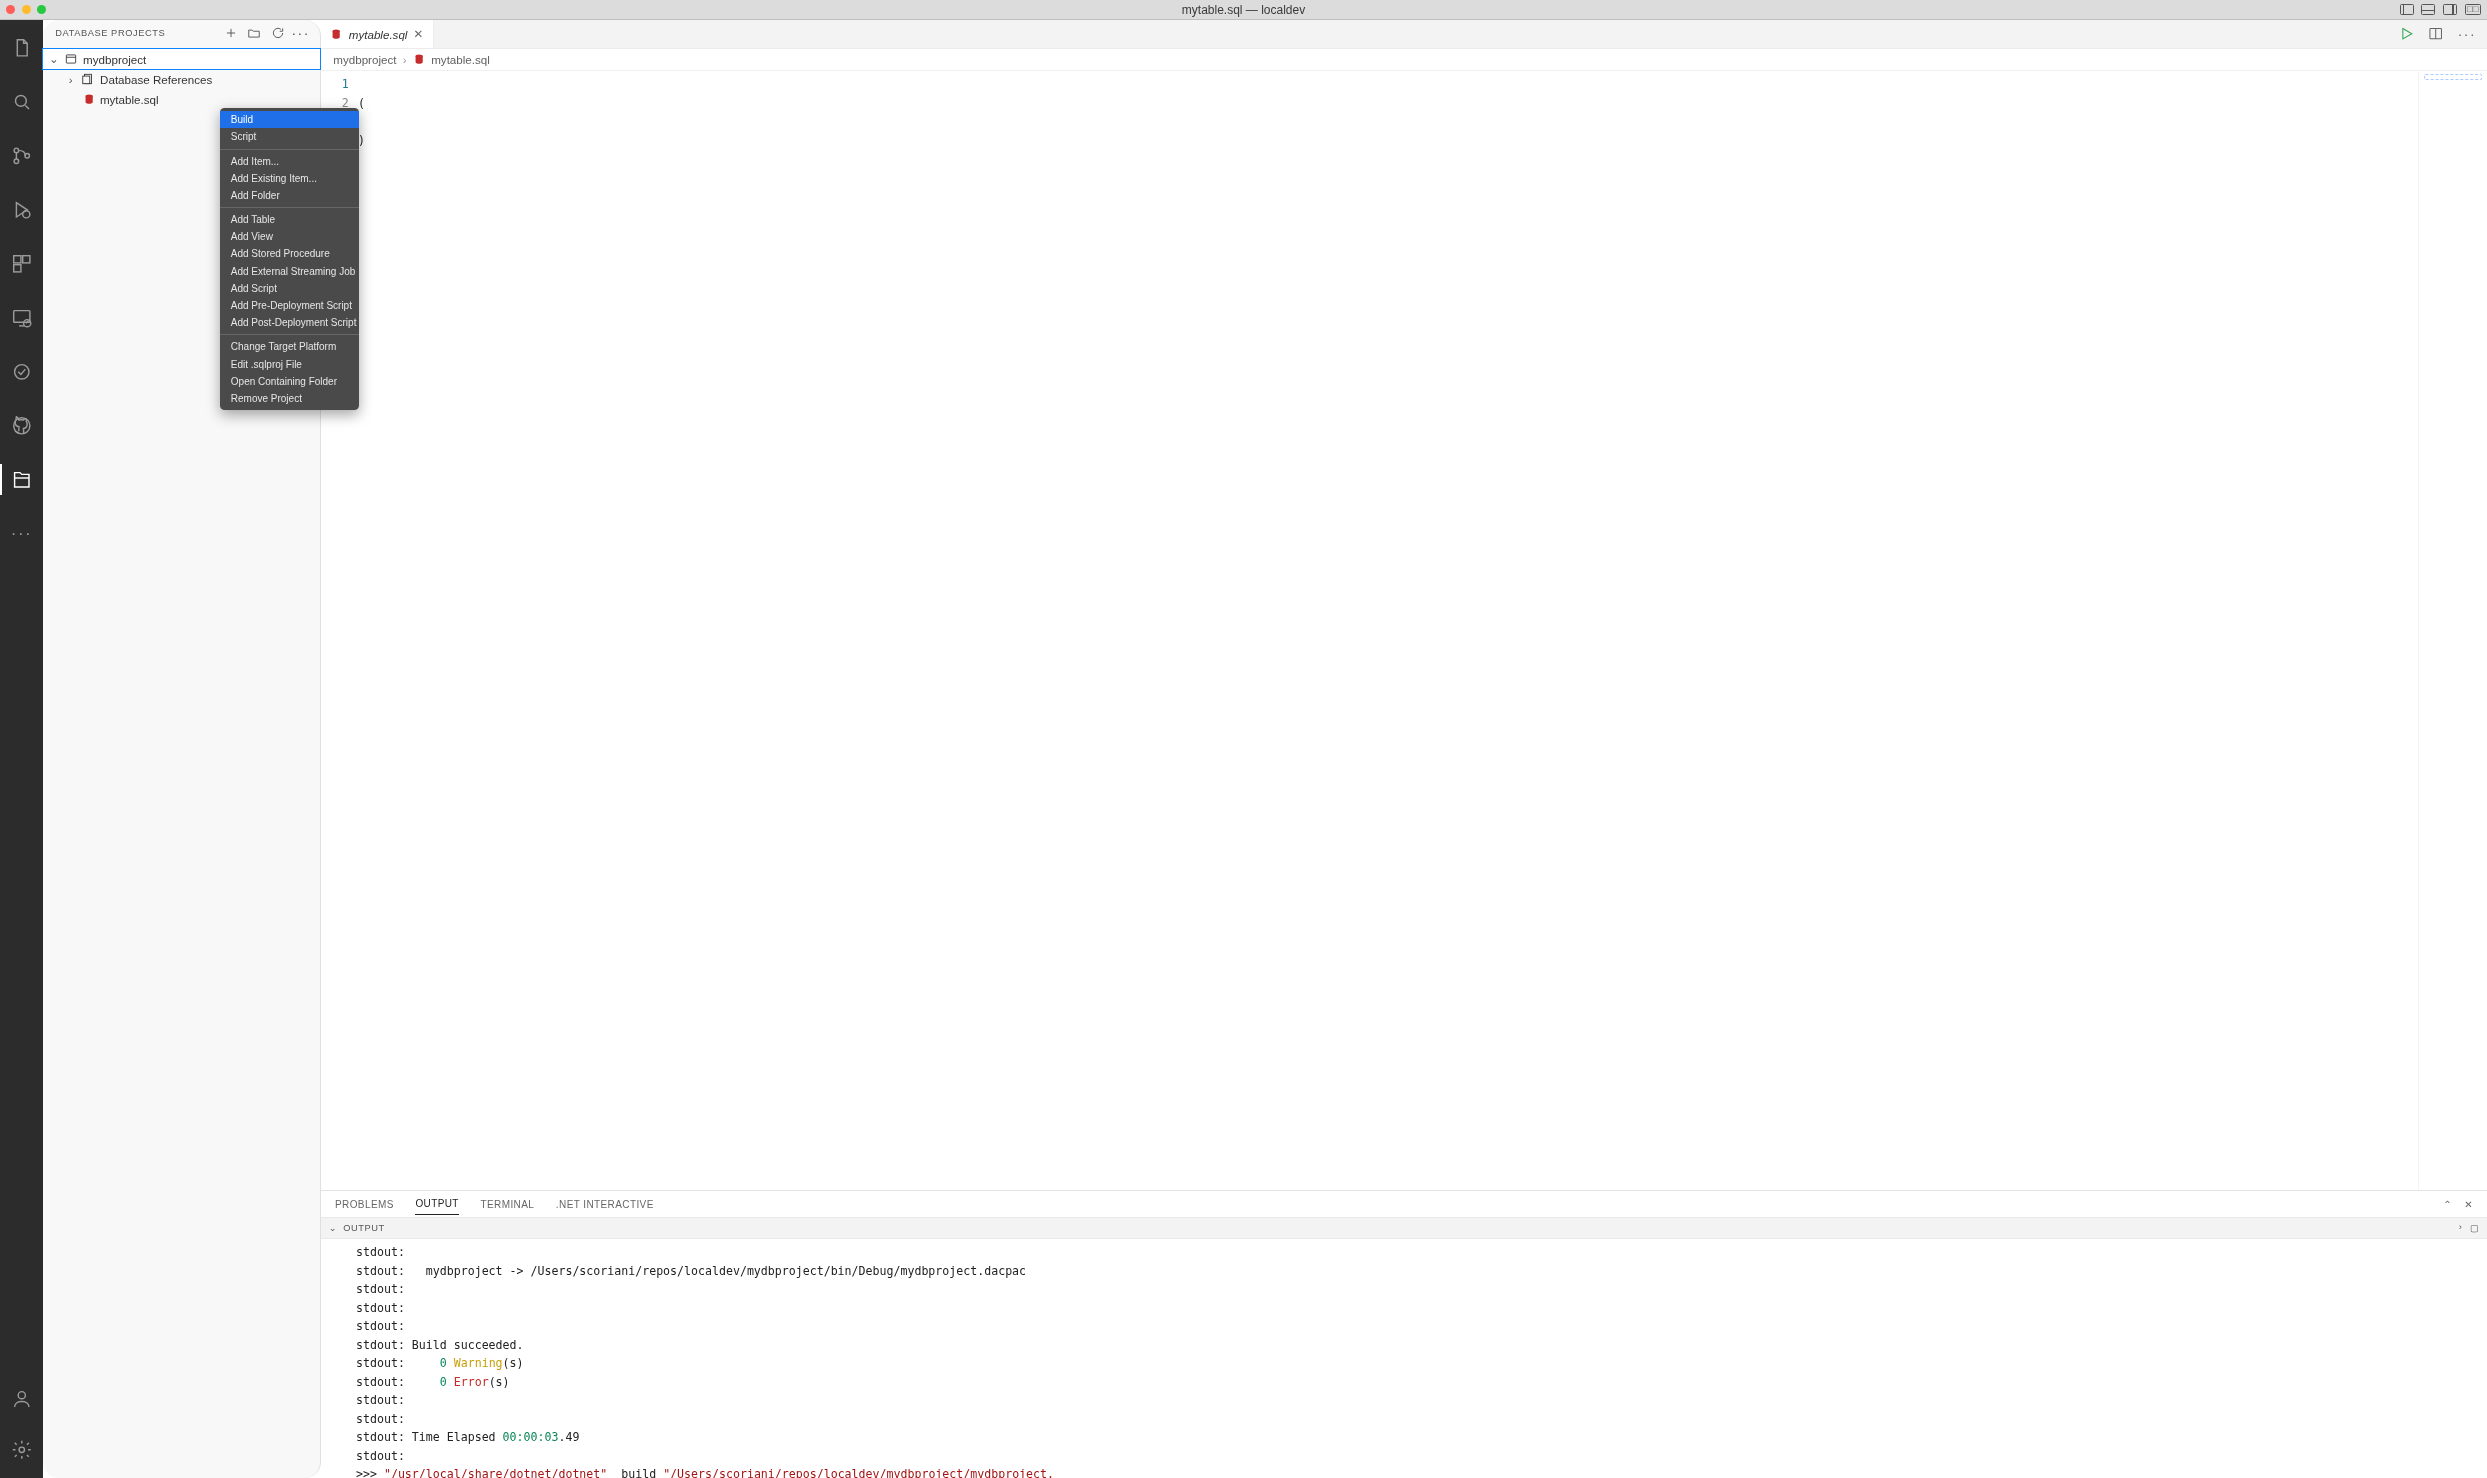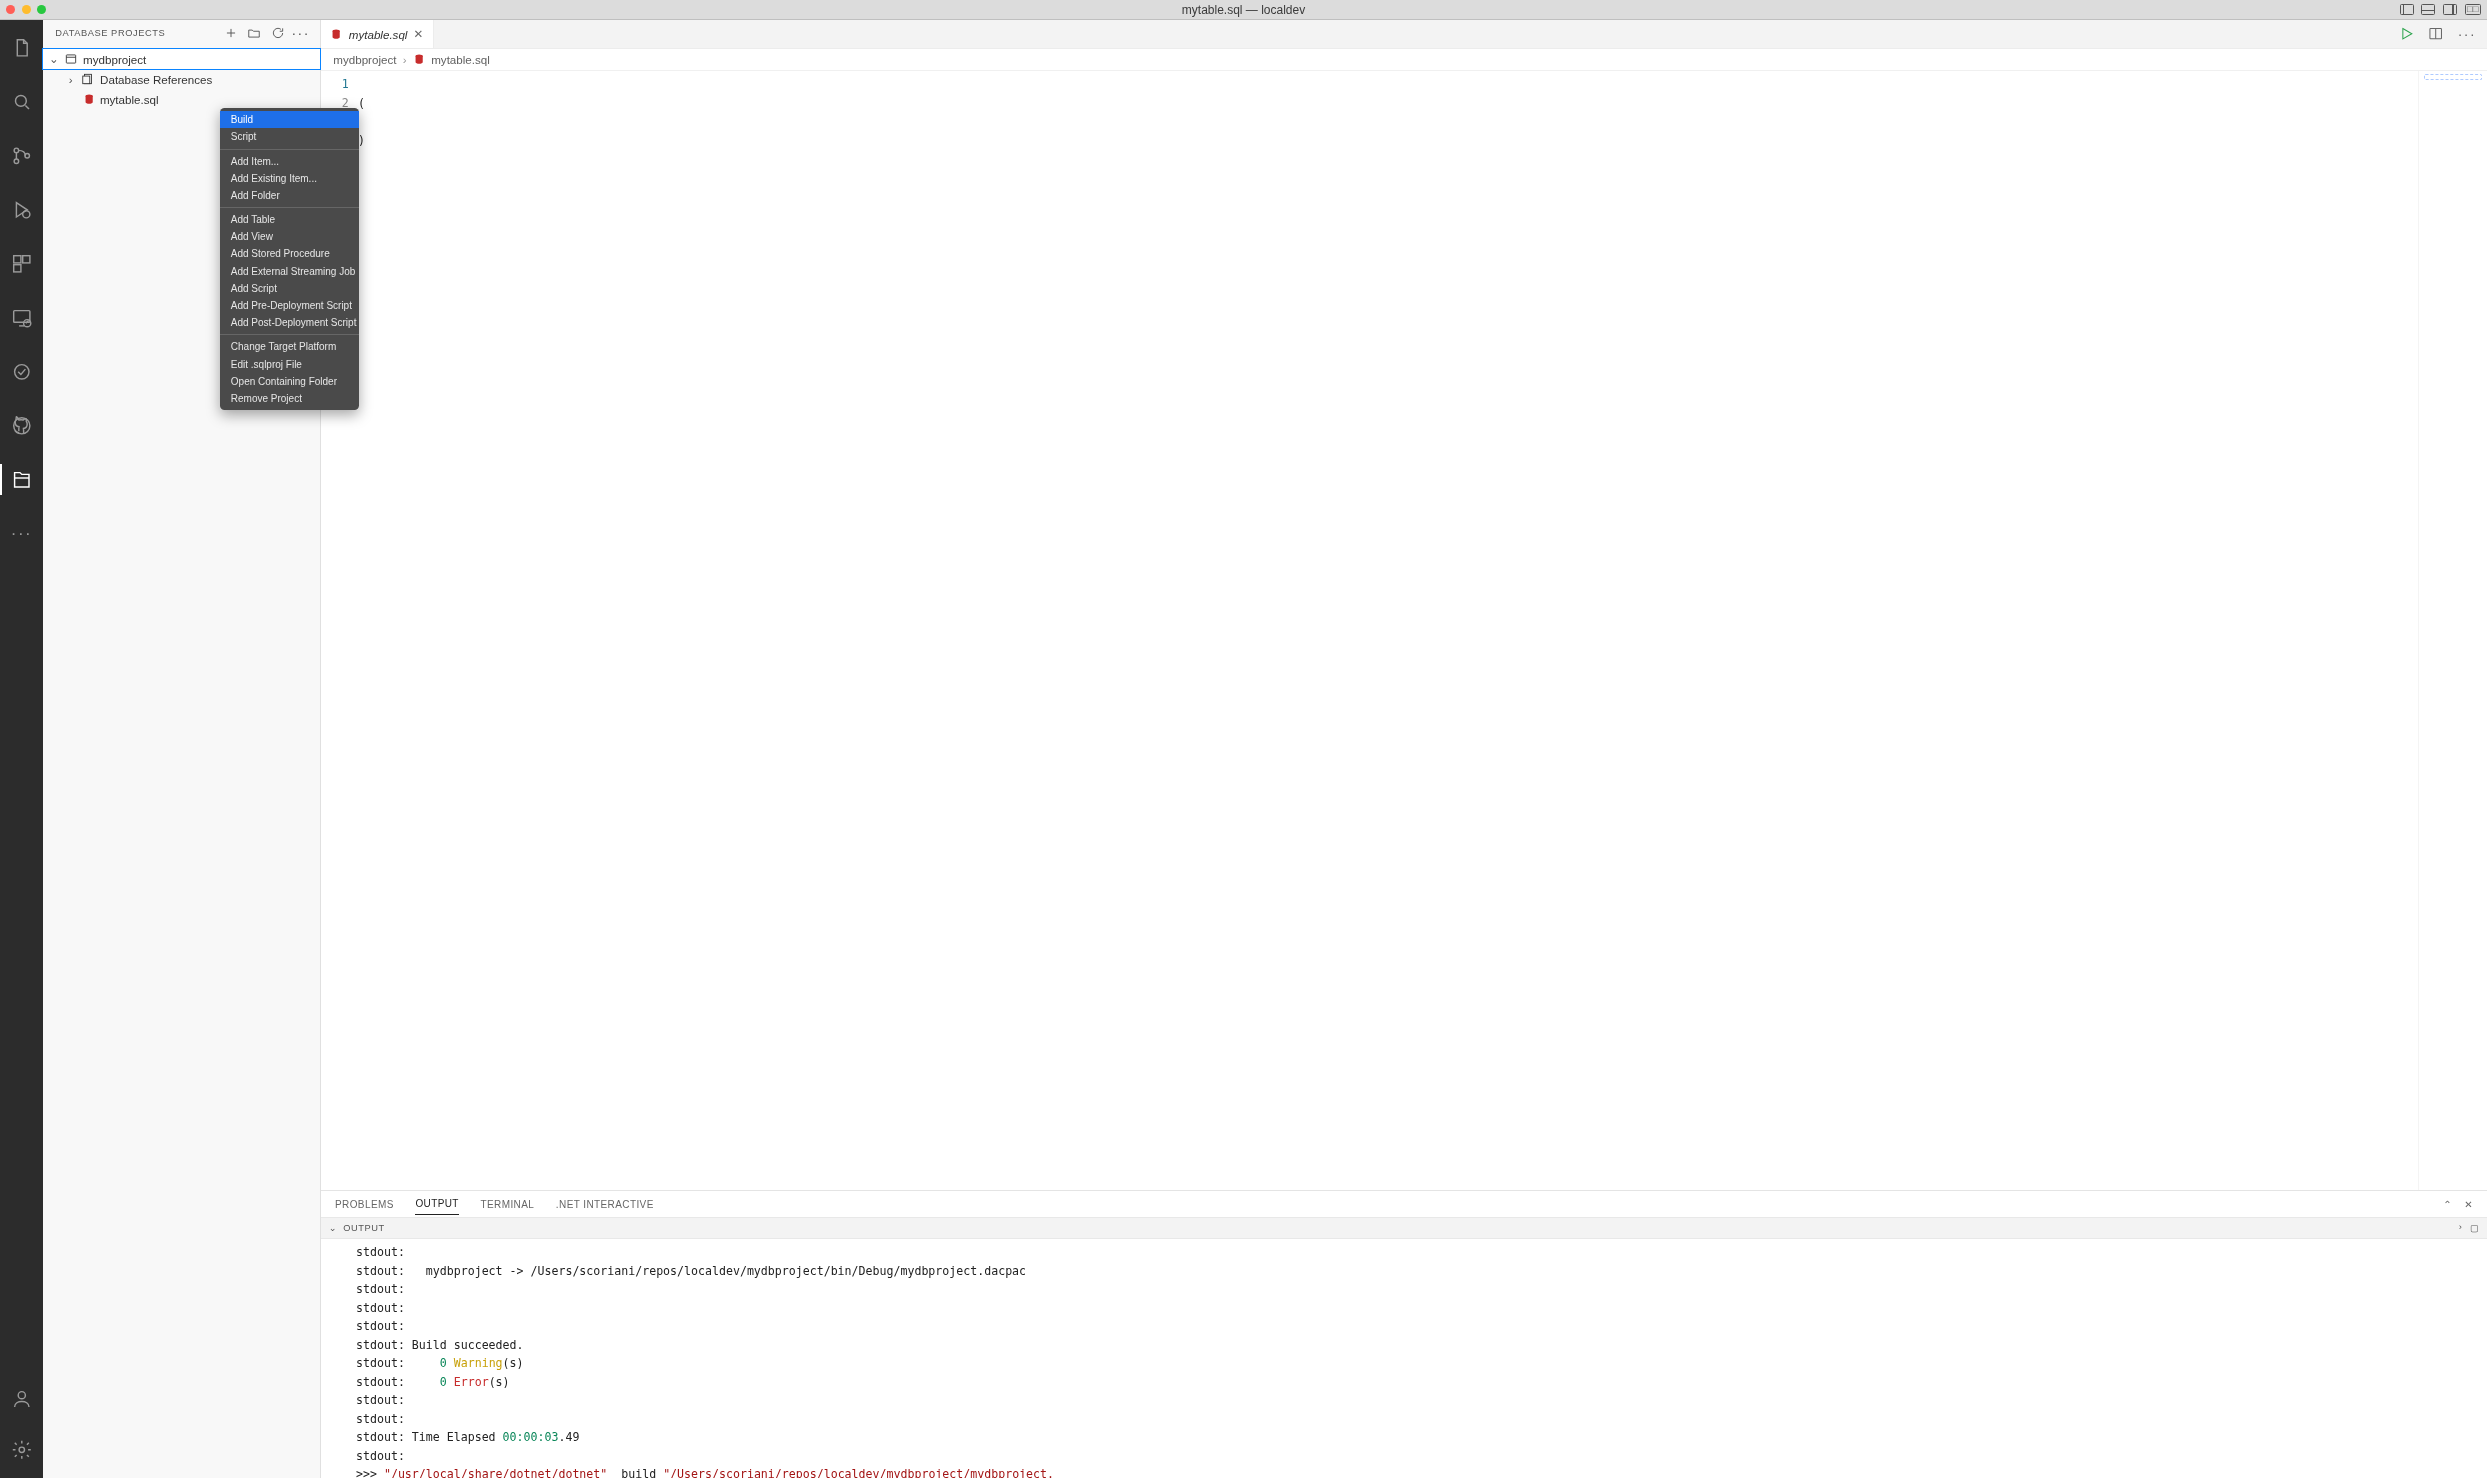--- a/index.html
+++ b/index.html
@@ -36,20 +36,21 @@
   .activitybar .ab-item.active { color:#fff; }
   .activitybar .ab-item.active::before{content:"";position:absolute;left:0;top:1.5px;bottom:1.5px;width:1.5px;background:#fff;}
   .activitybar .bottom { position:absolute; bottom:10.8px; left:0; right:0; display:flex; flex-direction:column; align-items:center; gap:17px;}
   .activitybar svg { width:21.6px; height:21.6px; stroke:currentColor; fill:none; stroke-width:1.6; }
   .activitybar .ellipsis { font-size:17px; letter-spacing:1.5px; }
 
   
   .sidebar {
     width: 278px; border-right:0.8px solid #e0e0e0; display:flex; flex-direction:column; flex-shrink:0;
     background:#f8f8f8;
+    border-radius:16px;
   }
   .sidebar-header {
     height:26px; display:flex; align-items:center; padding:0 10.8px 0 12.3px; gap:6.2px;
     font-size:9.3px; letter-spacing:0.06em; color:#555;
   }
   .sidebar-header .title { flex:1; }
   .sidebar-header .act { color:#555; cursor:pointer; display:flex; align-items:center; justify-content:center; width:17px;}
   .sidebar-header svg { width:14px; height:14px; stroke:#555; fill:none; stroke-width:1.6;}
   .sidebar-header .dots{font-size:14px;letter-spacing:1.5px; line-height:1;}
 

